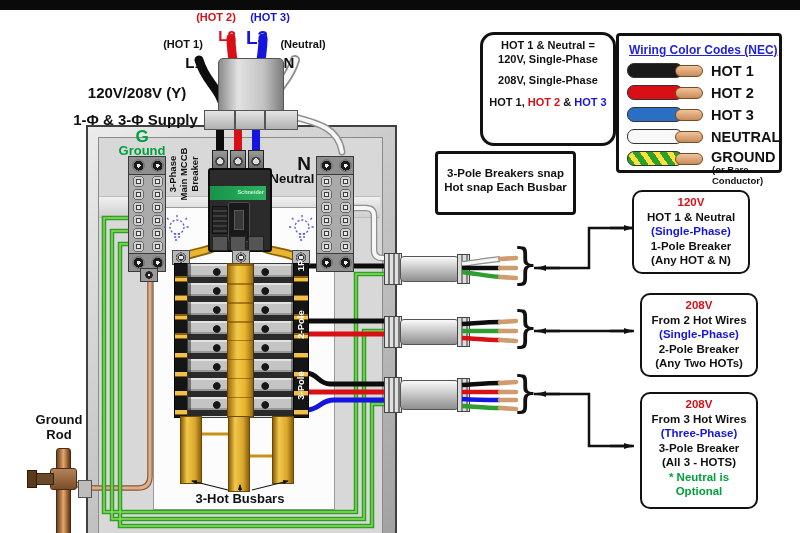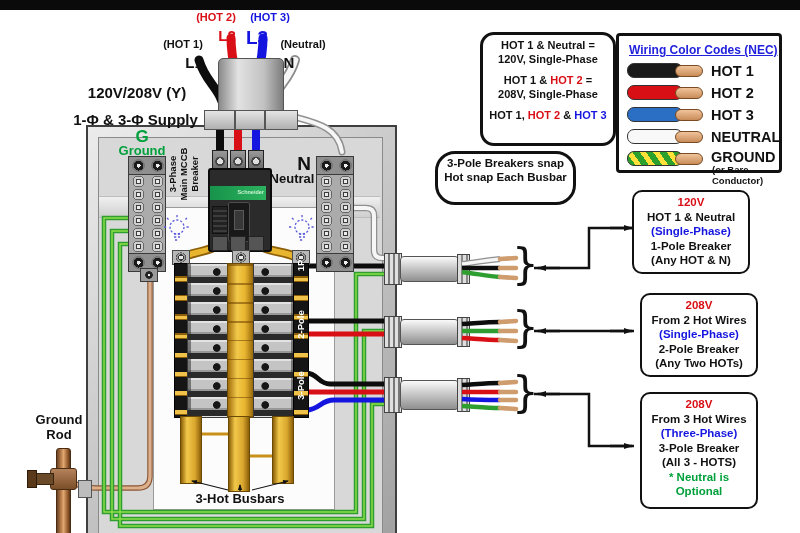--- a/index.html
+++ b/index.html
@@ -297,27 +297,26 @@
 
   <div class="lbl green" style="left:127px;top:127px;width:30px;font-size:17px;">G</div>
   <div class="lbl green" style="left:106px;top:144px;width:72px;font-size:13px;">Ground</div>
   <div class="lbl" style="left:289px;top:153px;width:30px;font-size:19px;">N</div>
   <div class="lbl" style="left:264px;top:172px;width:56px;font-size:13px;">Neutral</div>
 
   <div class="box" style="left:440px;top:32px;width:130px;height:104px;font-size:11px;line-height:13.5px;padding-top:4px;border-radius:14px;margin-left:40px;">
     <div>HOT 1 &amp; Neutral =</div>
     <div>120V, Single-Phase</div>
     <div style="height:8px;"></div>
-    <div><span>HOT 1 &amp; </span><span class="red">HOT 2</span><span> =</span></div>
     <div>208V, Single-Phase</div>
     <div style="height:8px;"></div>
     <div><span>HOT 1, </span><span class="red">HOT 2</span><span> &amp; </span><span class="blue">HOT 3</span></div>
   </div>
 
-  <div class="box" style="left:435px;top:151px;width:135px;height:46px;font-size:11.5px;line-height:14px;padding-top:2px;border-radius:20px;">
+  <div class="box" style="left:435px;top:151px;width:135px;height:46px;font-size:11.5px;line-height:14px;padding-top:12px;border-radius:4px;">
     <div>3-Pole Breakers snap</div>
     <div>Hot snap Each Busbar</div>
   </div>
 
   <div class="box legendbox">
     <div class="lg-title">Wiring Color Codes (NEC)</div>
     <div class="lwire" style="left:8px;top:26px;">
         <div class="sheath" style="background: rgb(26, 26, 26);"></div>
         <div class="cop"></div>
       </div>

